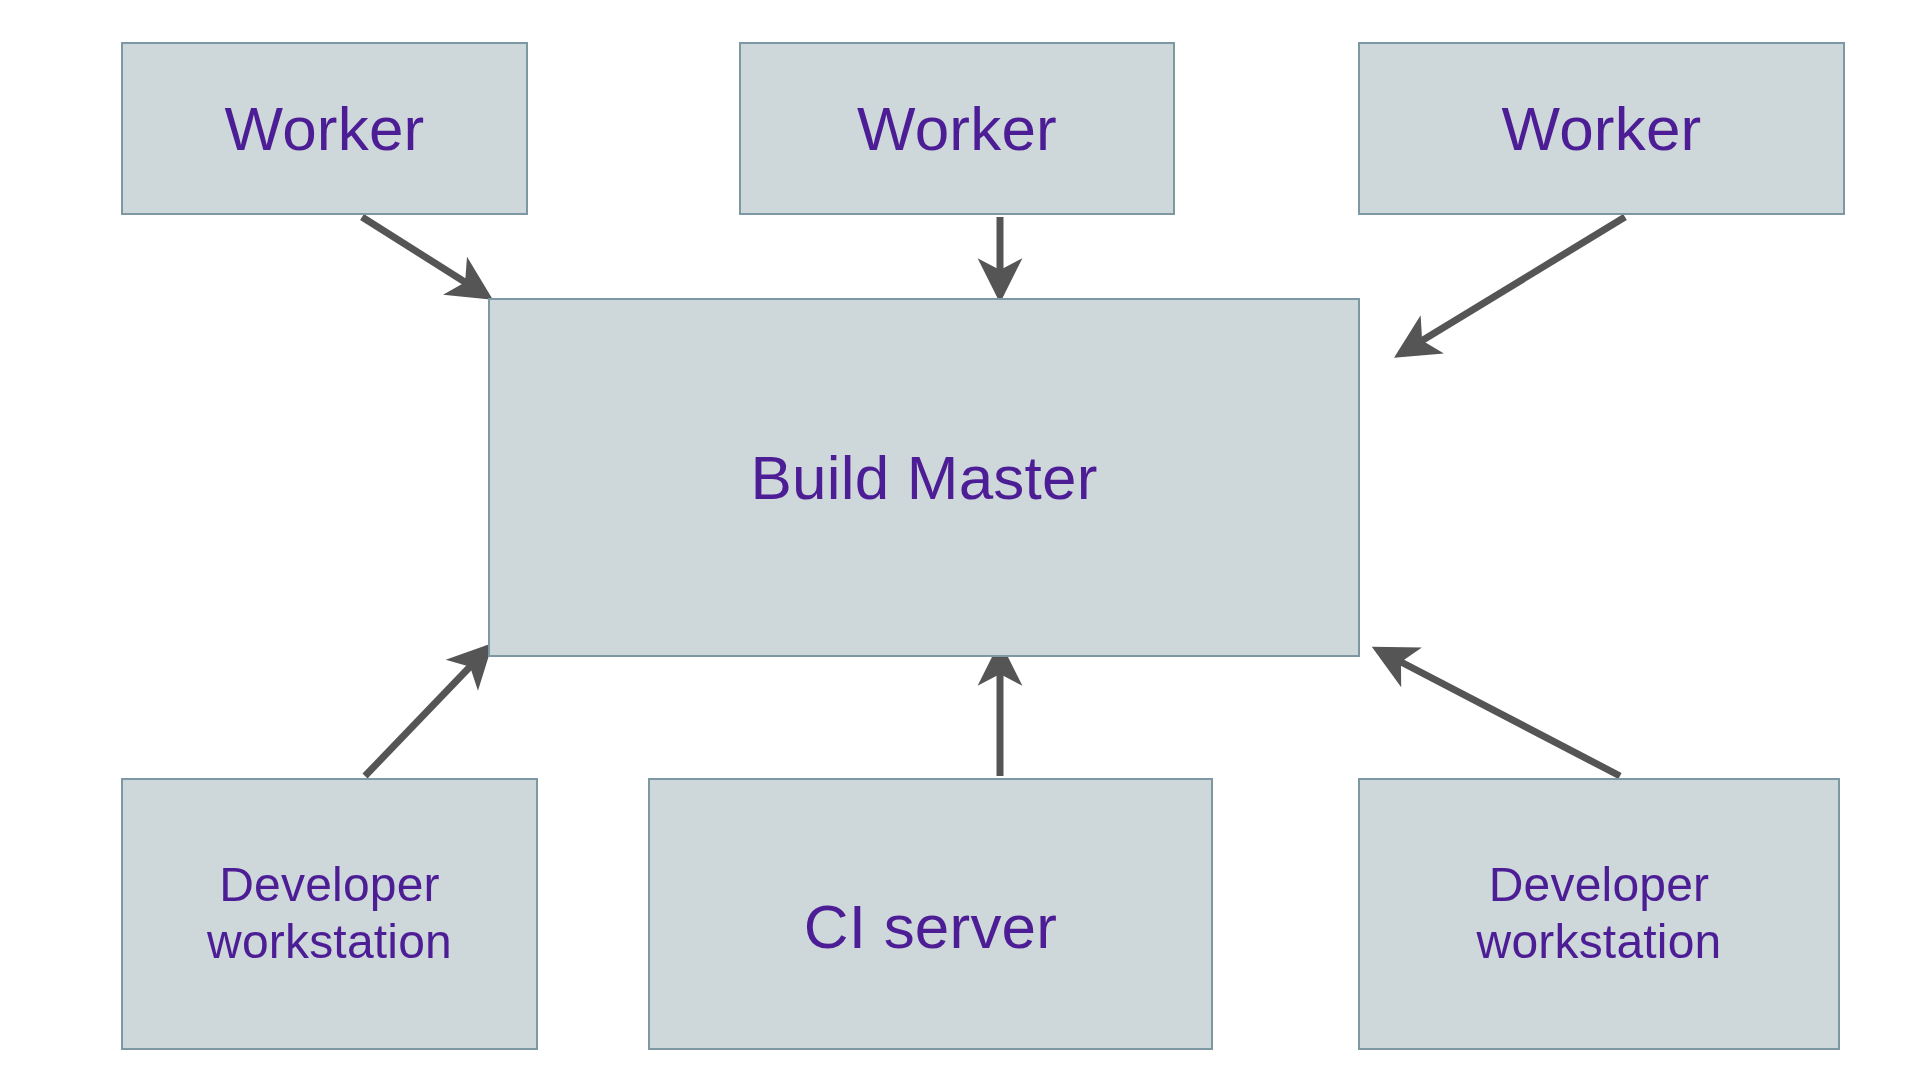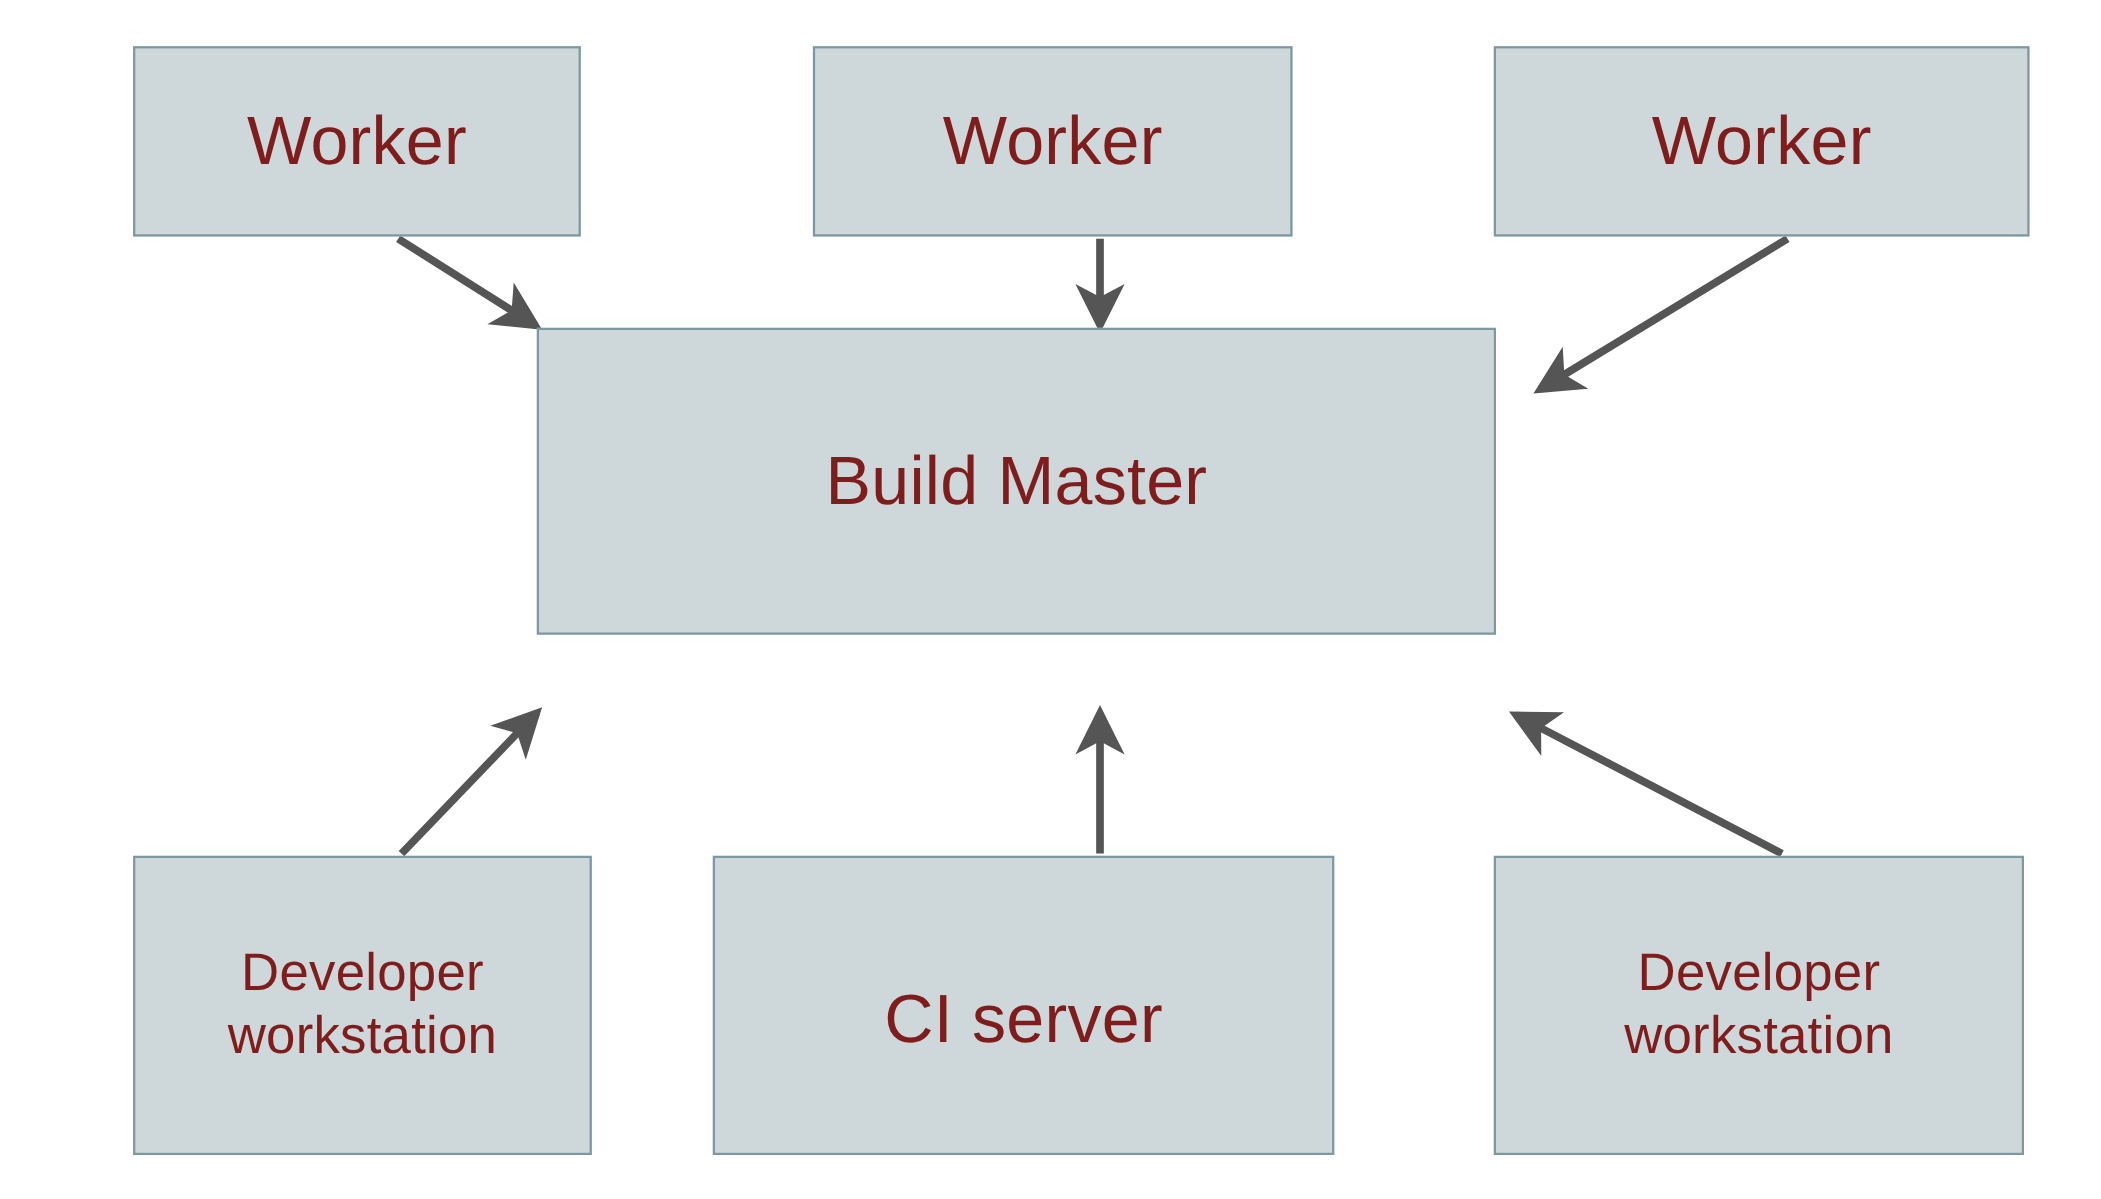--- a/index.html
+++ b/index.html
@@ -31,31 +31,31 @@
     position: absolute;
     box-sizing: border-box;
     background: #ced7da;
     border: 2px solid #7d97a3;
     display: flex;
     align-items: center;
     justify-content: center;
     text-align: center;
   }
   .node-label {
-    color: #7f1d1d;
+    color: #4c1d95;
     font-weight: 400;
     line-height: 1.18;
     letter-spacing: 0.2px;
     white-space: pre-line;
   }
   
   #node-worker-1 { left: 121px;  top: 42px;  width: 407px; height: 173px; }
   #node-worker-2 { left: 739px;  top: 42px;  width: 436px; height: 173px; }
   #node-worker-3 { left: 1358px; top: 42px;  width: 487px; height: 173px; }
-  #node-build-master { left: 488px; top: 298px; width: 872px; height: 279px; }
+  #node-build-master { left: 488px; top: 298px; width: 872px; height: 359px; }
   #node-dev-ws-1 { left: 121px;  top: 778px; width: 417px; height: 272px; }
   #node-ci-server { left: 648px;  top: 778px; width: 565px; height: 272px; }
   #node-dev-ws-2 { left: 1358px; top: 778px; width: 482px; height: 272px; }
 
   #node-worker-1 .node-label,
   #node-worker-2 .node-label,
   #node-worker-3 .node-label { font-size: 62px; }
   #node-build-master .node-label { font-size: 62px; }
   #node-dev-ws-1 .node-label,
   #node-dev-ws-2 .node-label { font-size: 48px; }

